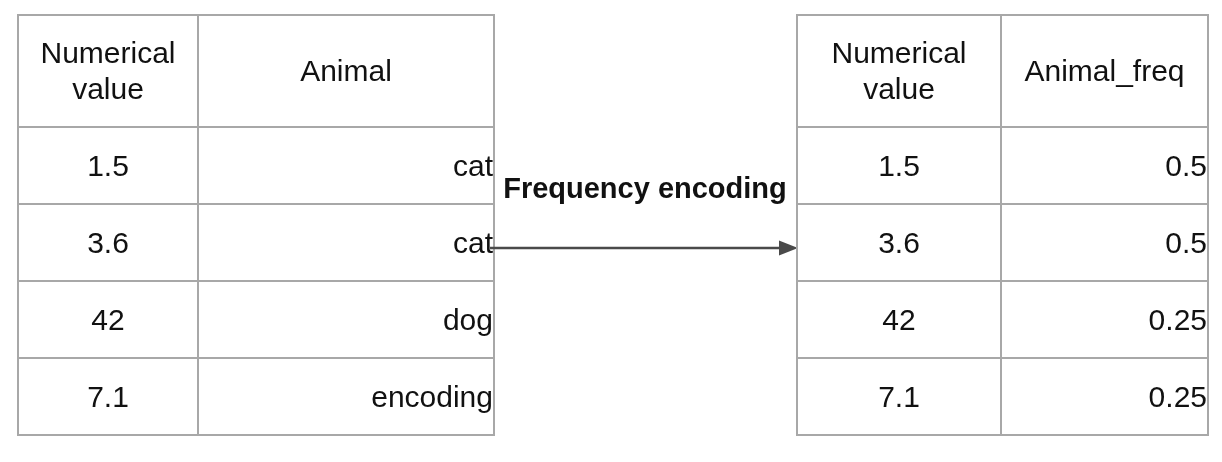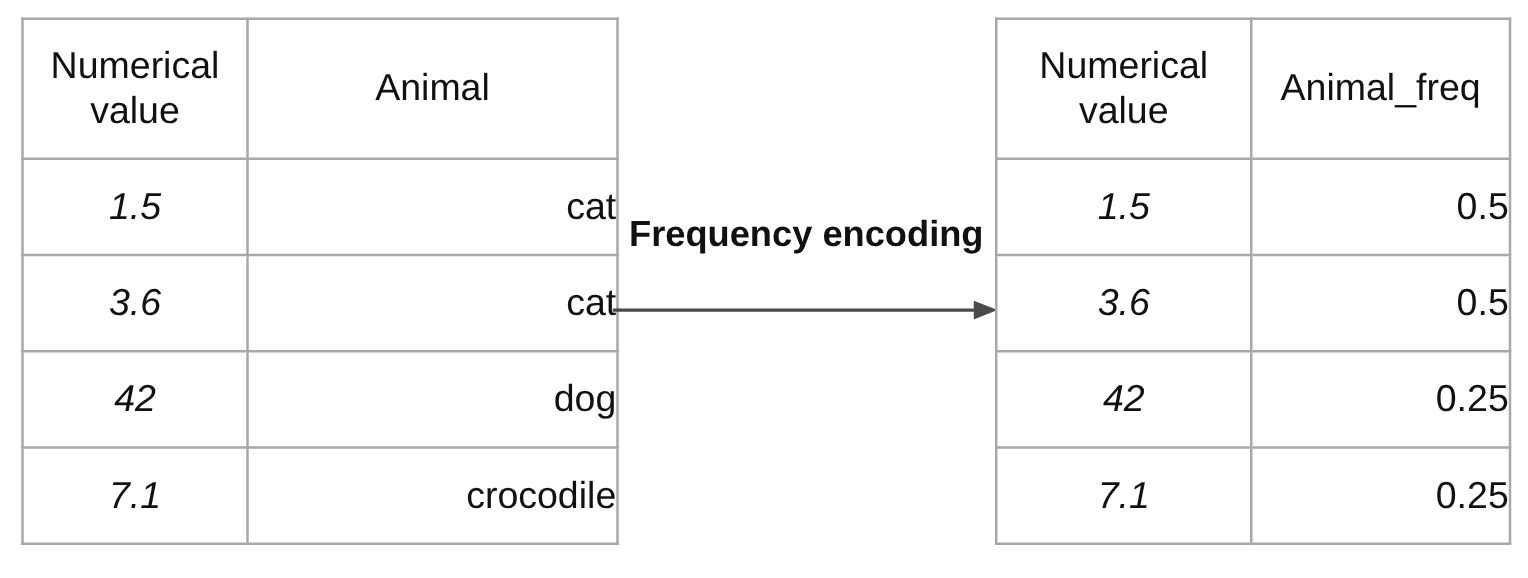--- a/index.html
+++ b/index.html
@@ -34,21 +34,20 @@
     height: 110px;
     font-weight: normal;
     text-align: center;
     line-height: 1.2;
   }
   table.data-table td {
     height: 75px;
   }
   td.cell-num {
     text-align: center;
-    font-style: italic;
   }
   td.cell-txt {
     text-align: right;
     padding-left: 16px;
   }
   th.head-wrap {
     padding: 0 20px;
   }
   #left-table {
     left: 17px;
@@ -103,21 +102,21 @@
       <tr>
         <td class="cell-num">3.6</td>
         <td class="cell-txt">cat</td>
       </tr>
       <tr>
         <td class="cell-num">42</td>
         <td class="cell-txt">dog</td>
       </tr>
       <tr>
         <td class="cell-num">7.1</td>
-        <td class="cell-txt">crocodile</td>
+        <td class="cell-txt">encoding</td>
       </tr>
     </tbody>
   </table>
 
   <div class="arrow-label">Frequency encoding</div>
   <svg class="arrow-svg" width="312" height="24" viewBox="0 0 312 24">
     <line x1="0" y1="12" x2="292" y2="12" stroke="#4a4a4a" stroke-width="2.6"></line>
     <polygon points="289,4.5 308,12 289,19.5" fill="#4a4a4a"></polygon>
   </svg>
 

